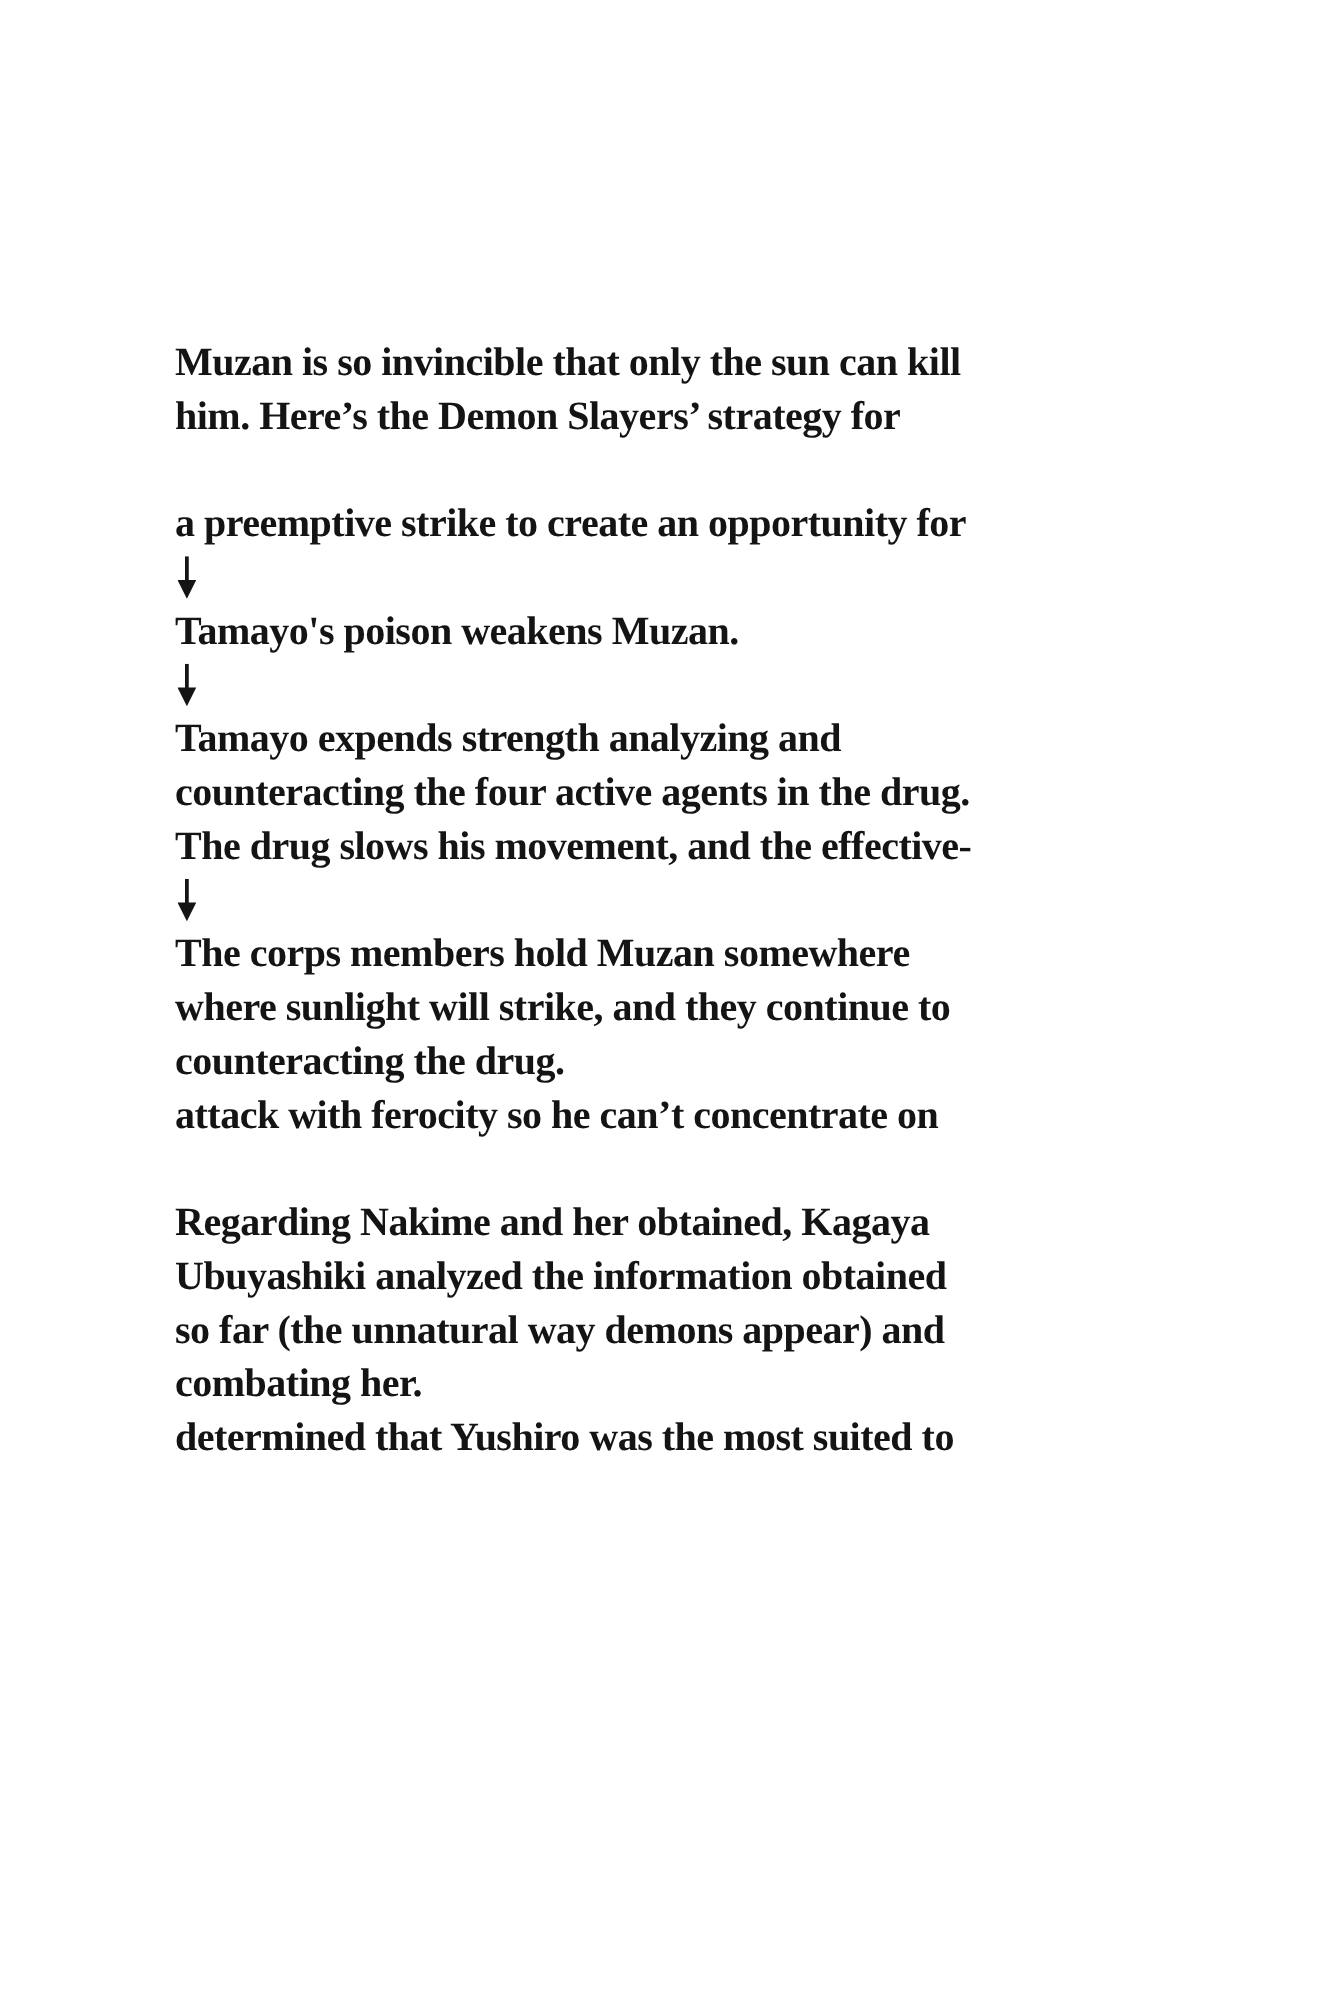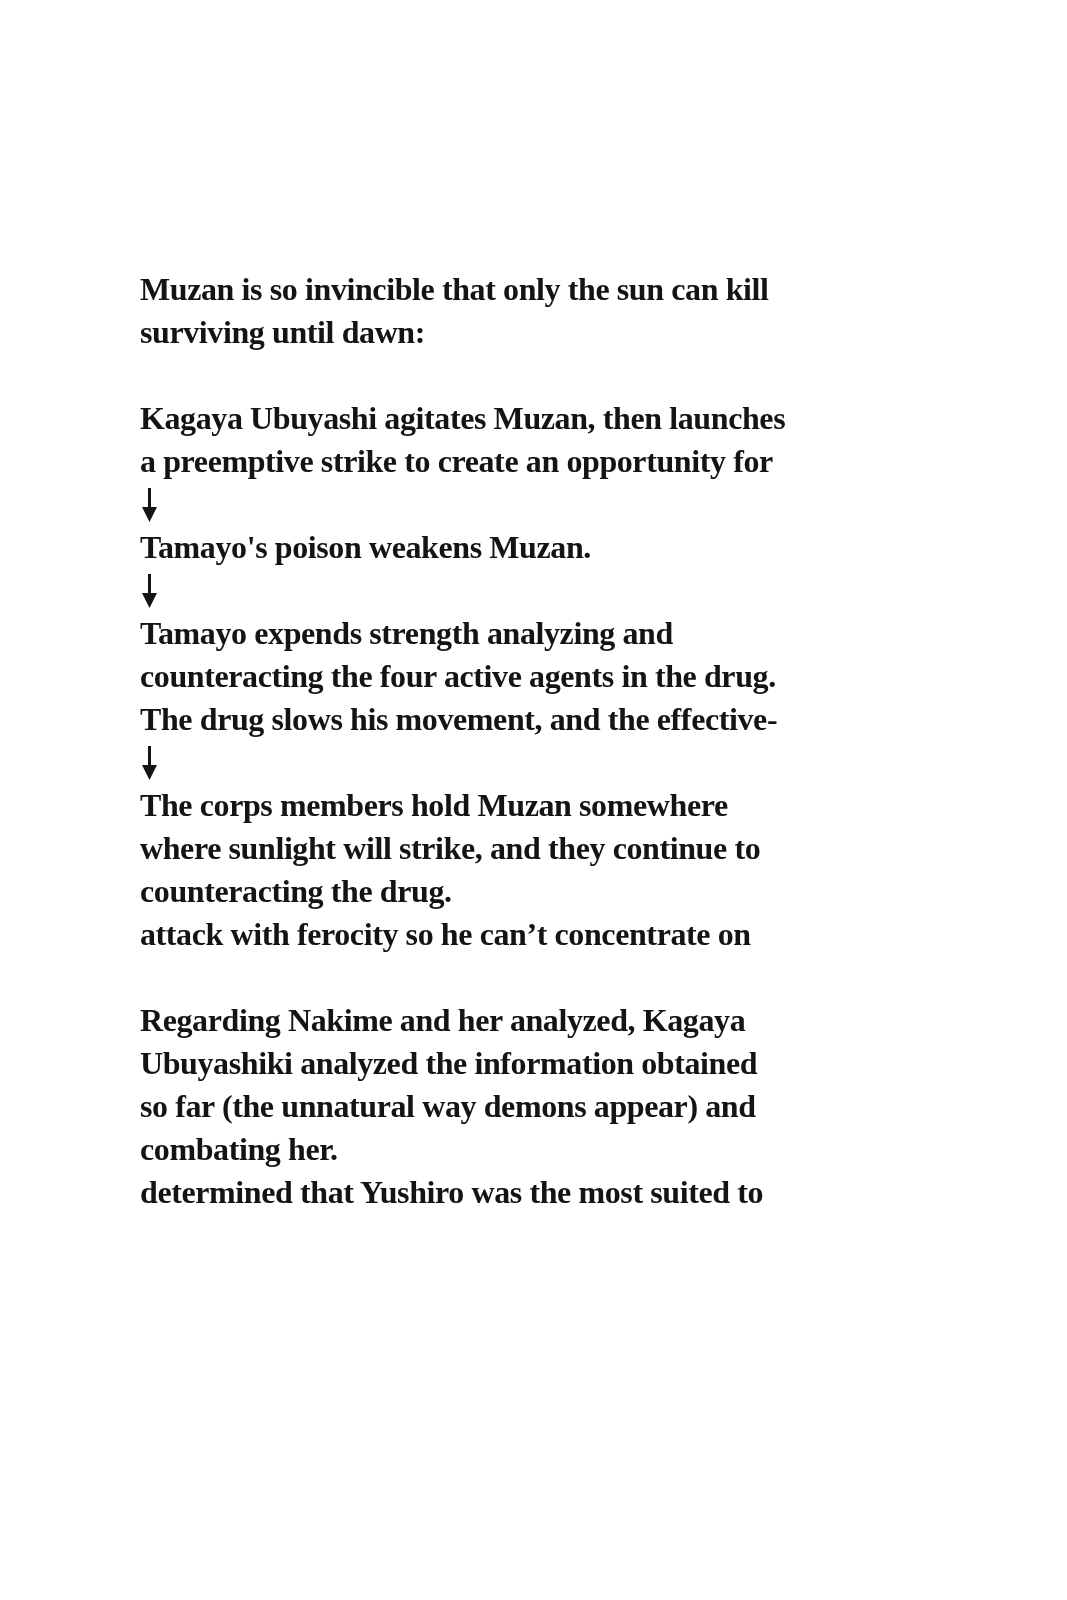--- a/index.html
+++ b/index.html
@@ -48,25 +48,24 @@
   }
 </style>
 </head>
 <body>
 
 <div class="canvas">
   <div class="text-column">
 
     <div class="para">
       <div class="line">Muzan is so invincible that only the sun can kill</div>
-      <div class="line">surviving until dawn:</div>
+      <div class="line">him. Here’s the Demon Slayers’ strategy for</div>
     </div>
 
     <div class="para gap-before">
-      <div class="line">Kagaya Ubuyashi agitates Muzan, then launches</div>
       <div class="line">a preemptive strike to create an opportunity for</div>
     </div>
 
     <div class="arrow-line">
       <svg width="15" height="34" viewBox="0 0 15 34" aria-hidden="true">
         <rect x="6" y="0" width="3" height="21" fill="#141414"></rect>
         <polygon points="0,19 15,19 7.5,34" fill="#141414"></polygon>
       </svg>
     </div>
 
@@ -95,21 +94,21 @@
     </div>
 
     <div class="para">
       <div class="line">The corps members hold Muzan somewhere</div>
       <div class="line">where sunlight will strike, and they continue to</div>
       <div class="line">counteracting the drug.</div>
       <div class="line">attack with ferocity so he can’t concentrate on</div>
     </div>
 
     <div class="para gap-before">
-      <div class="line">Regarding Nakime and her analyzed, Kagaya</div>
+      <div class="line">Regarding Nakime and her obtained, Kagaya</div>
       <div class="line">Ubuyashiki analyzed the information obtained</div>
       <div class="line">so far (the unnatural way demons appear) and</div>
       <div class="line">combating her.</div>
       <div class="line">determined that Yushiro was the most suited to</div>
     </div>
 
   </div>
 </div>
 
 </body></html>

